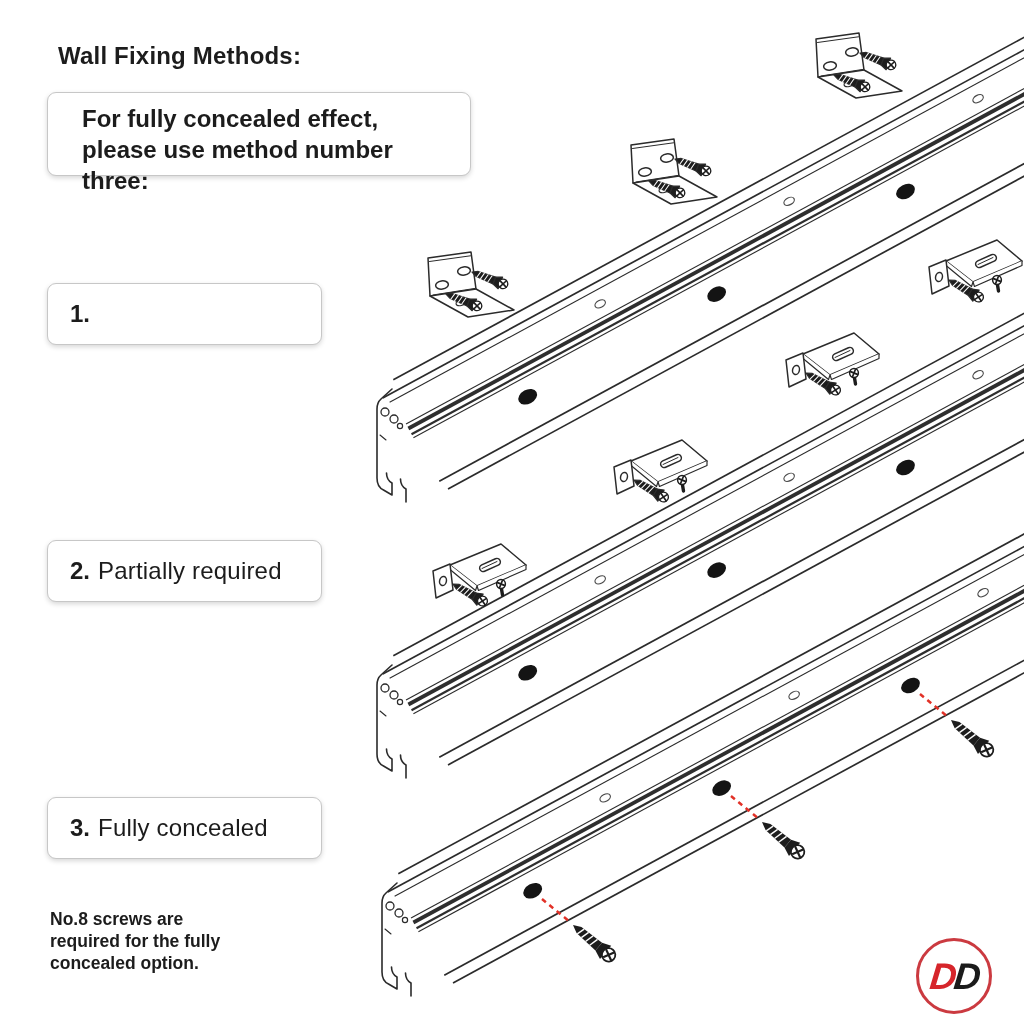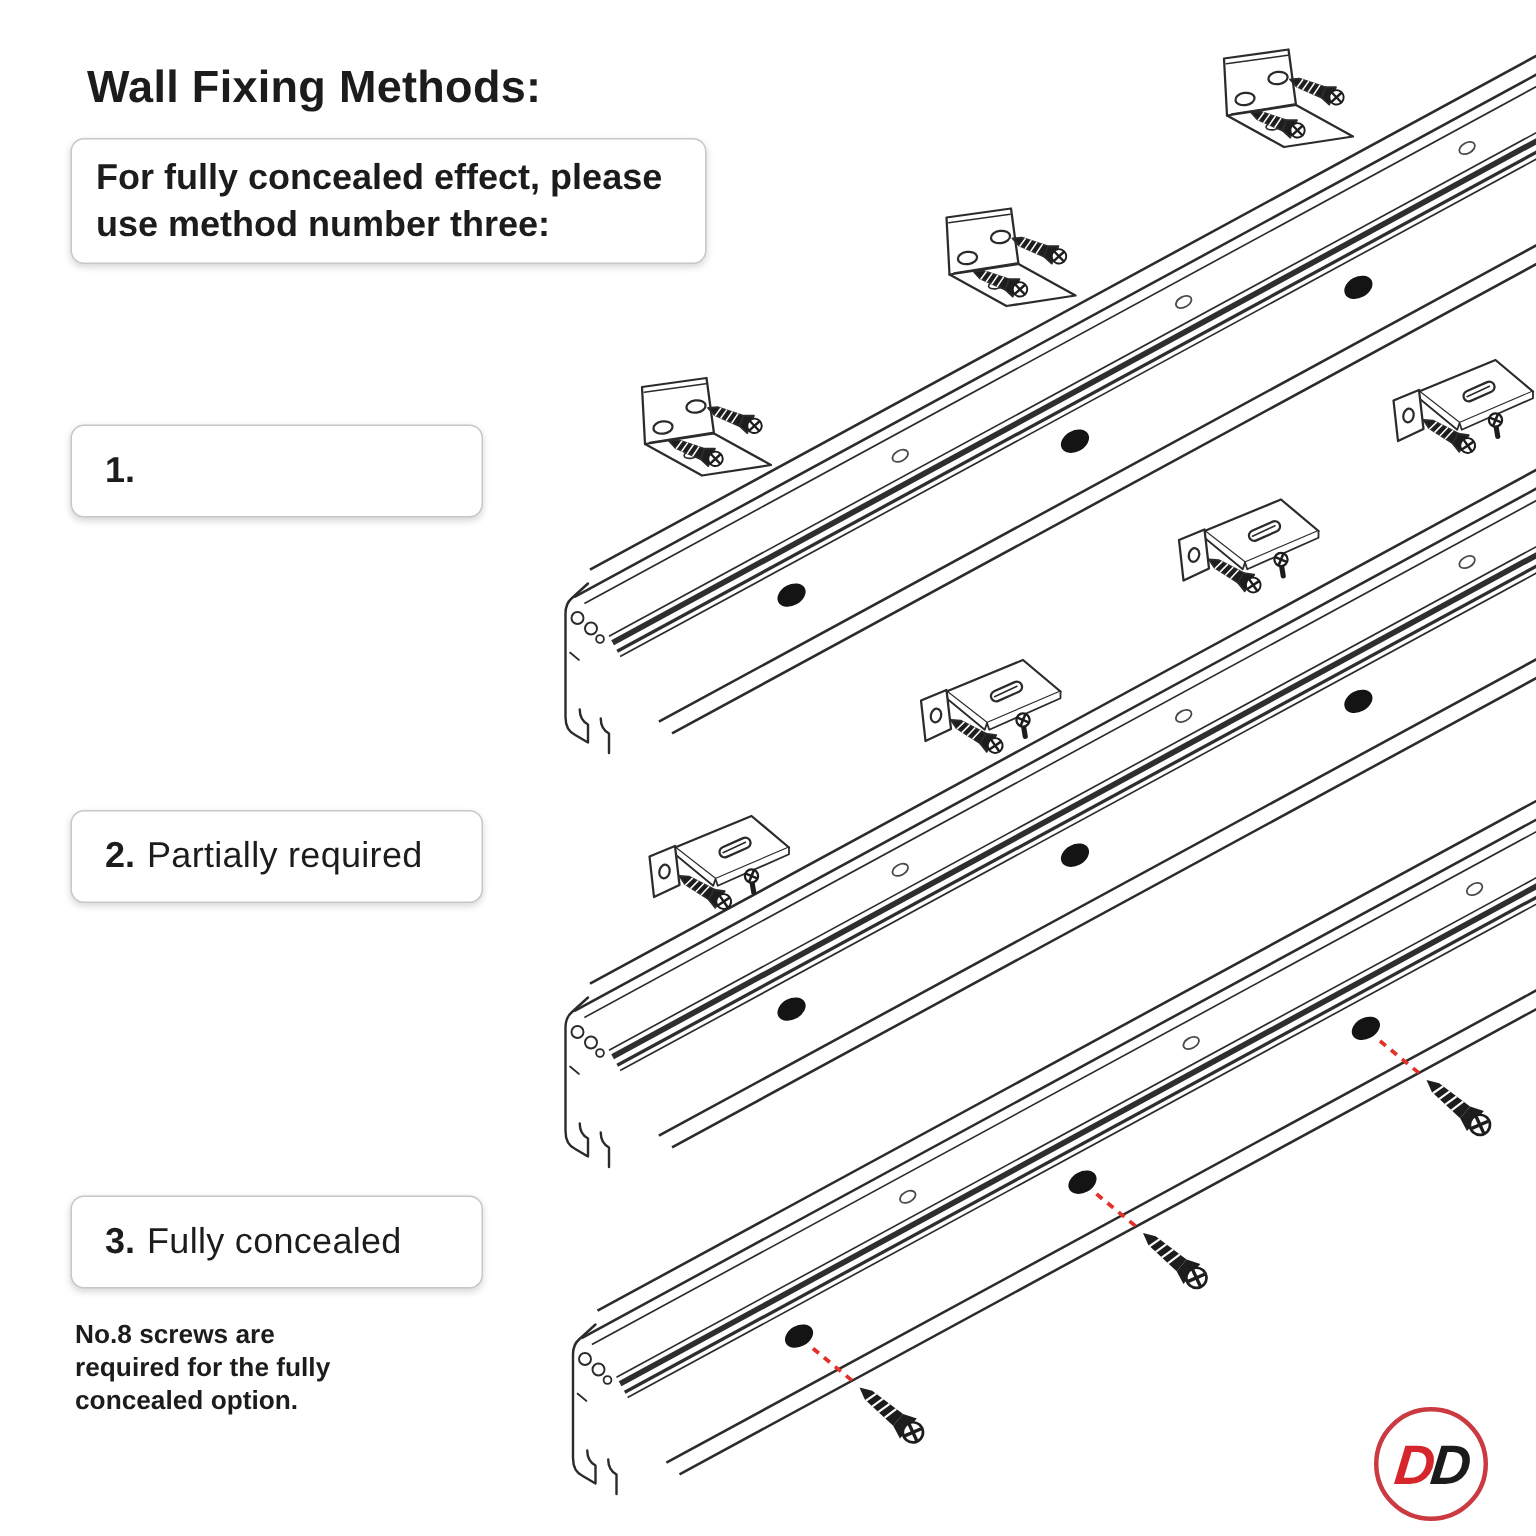--- a/index.html
+++ b/index.html
@@ -3,39 +3,39 @@
 <meta charset="utf-8">
 <style>
   html,body{margin:0;padding:0;background:#ffffff;}
   .stage{
     position:relative;width:1024px;height:1024px;background:#ffffff;overflow:hidden;
     font-family:"Liberation Sans",sans-serif;color:#1c1c1c;
   }
   .stage svg.illustration{position:absolute;left:0;top:0;z-index:0;}
   .overlay{position:absolute;z-index:1;}
   .page-title{
-    left:58px;top:42px;font-size:30px;font-weight:700;letter-spacing:.2px;margin:0;
+    left:58px;top:42px;font-size:24px;font-weight:700;letter-spacing:.2px;margin:0;
   }
   .callout-box{
     left:47px;top:92px;width:424px;height:84px;box-sizing:border-box;
     background:#fff;border:1px solid #c7c7c7;border-radius:9px;
     box-shadow:0 2px 5px rgba(0,0,0,.16);
-    padding:10px 16px;font-size:24px;line-height:31px;font-weight:700;
+    padding:10px 34px;font-size:24px;line-height:31px;font-weight:700;
   }
   .method-box{
     left:47px;width:275px;height:62px;box-sizing:border-box;
     background:#fff;border:1px solid #c7c7c7;border-radius:9px;
     box-shadow:0 2px 5px rgba(0,0,0,.16);
     display:flex;align-items:center;padding-left:22px;font-size:24px;
   }
   .method-box .num{font-weight:700;margin-right:8px;}
   .method-box .lbl{font-weight:400;letter-spacing:.2px;}
   #method-1{top:283px;} #method-2{top:540px;} #method-3{top:797px;}
   .footnote{
-    left:50px;top:878px;width:195px;margin:0;
+    left:50px;top:908px;width:195px;margin:0;
     font-size:17.5px;line-height:22px;font-weight:700;
   }
   .dd-logo{
     left:916px;top:938px;width:70px;height:70px;border-radius:50%;
     border:3px solid #cb3a40;display:flex;align-items:center;justify-content:center;
     background:#fff;
   }
   .dd-logo .d{font-style:italic;font-weight:900;font-size:37px;line-height:1;letter-spacing:-3px;transform:skewX(-6deg);}
   .dd-logo .d1{color:#d6252b;}
   .dd-logo .d2{color:#1b1b1b;}

